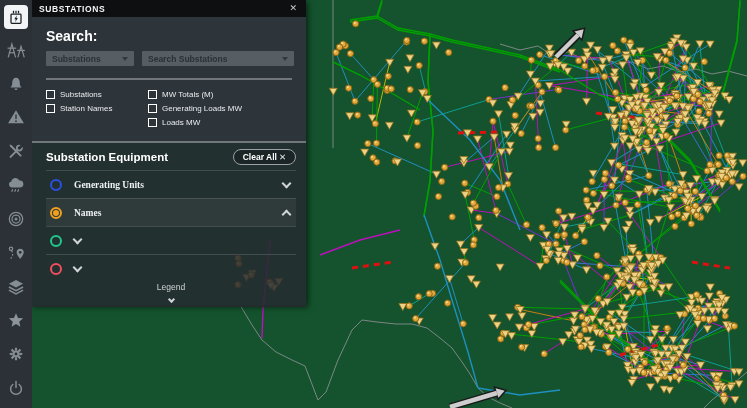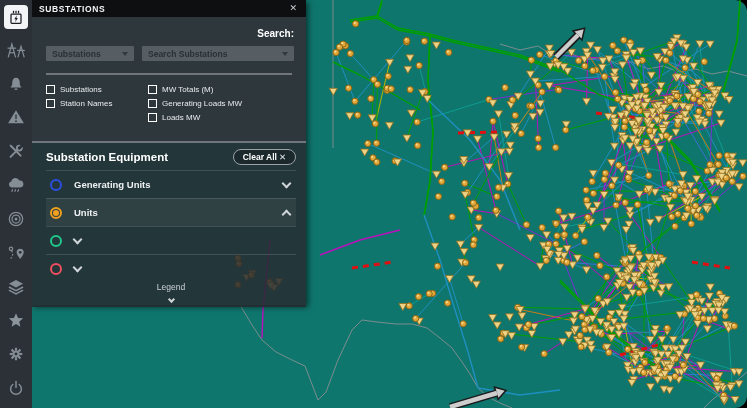--- a/index.html
+++ b/index.html
@@ -1,18 +1,18 @@
 <!DOCTYPE html>
 <html><head>
 <meta charset="utf-8">
 <style>
   * { margin:0; padding:0; box-sizing:border-box; }
   html,body { width:747px; height:408px; overflow:hidden; background:#000;
     font-family:"Liberation Sans", sans-serif; }
-  #stage { position:relative; width:747px; height:408px; background:#0f766e;border-radius:12px; }
+  #stage { position:relative; width:747px; height:408px; background:#14532d; }
 
   
   #map { position:absolute; left:0; top:0; width:747px; height:408px; z-index:0; }
 
   
   #sidebar { position:absolute; left:0; top:0; width:32px; height:408px; z-index:10;
     background:#2b3136; display:flex; flex-direction:column; align-items:center;
     justify-content:space-between; padding:5px 0 7px; }
   .sb-item { width:26px; height:26px; display:flex; align-items:center; justify-content:center; cursor:pointer; }
   .sb-item svg { display:block; }
@@ -20,21 +20,21 @@
 
   
   #panel { position:absolute; left:32px; top:0; width:274px; height:305px; z-index:5;
     display:flex; flex-direction:column; box-shadow:2px 2px 6px rgba(0,0,0,.6); }
   #panel-header { height:17px; background:#0d0f11; display:flex; align-items:center;
     justify-content:space-between; padding:0 9px 0 7px; flex:0 0 auto; }
   #panel-title { font-size:8.5px; font-weight:bold; letter-spacing:.6px; color:#f2f4f6; }
   #panel-close { color:#c9cdd1; font-size:9px; cursor:pointer; line-height:1; }
 
   #search-area { background:rgba(48,53,59,.97); padding:11px 12px 0 14px; flex:0 0 124px; }
-  #search-label { font-size:10px; font-weight:bold; color:#fff; margin-bottom:7px;text-align:right; }
+  #search-label { font-size:14px; font-weight:bold; color:#fff; margin-bottom:7px; }
   .dd-row { display:flex; gap:8px; }
   .dropdown { height:15px; background:#565d63; display:flex; align-items:center;
     justify-content:space-between; padding:0 6px; cursor:pointer; border-radius:1px; }
   .dropdown .dd-text { font-size:8.5px; font-weight:bold; color:#2b3034; white-space:nowrap;
     overflow:hidden; }
   .dd-caret { width:0; height:0; border-left:3.5px solid transparent;
     border-right:3.5px solid transparent; border-top:4.5px solid #33383d; flex:0 0 auto; margin-left:6px;}
   #dd-type { width:88px; }
   #dd-search { flex:1; }
   .divider { border-top:2px solid #70767b; margin:12px 2px 0 0; }
@@ -54,21 +54,21 @@
   #clear-all { display:flex; align-items:center; gap:2px; border:1.5px solid #9aa1a7;
     border-radius:9px; padding:2px 9px; background:rgba(15,18,20,.35); cursor:pointer; }
   #clear-all .ca-text { font-size:8.5px; font-weight:bold; color:#fff; }
   #clear-all .ca-x { font-size:8.5px; color:#e6e9eb; }
   .equip-row { height:28px; display:flex; align-items:center; border-top:1px solid rgba(120,128,134,.35); cursor:pointer; }
   .equip-row:first-of-type { border-top:none; }
   .equip-row.selected { background:rgba(255,255,255,.055); }
   .ring { width:12px; height:12px; border:2px solid #888; border-radius:50%; margin:0 12px 0 4px;
     display:flex; align-items:center; justify-content:center; flex:0 0 auto; }
   .ring-dot { width:6px; height:6px; border-radius:50%; background:transparent; }
-  .equip-label { font-size:9.5px; font-weight:bold; color:#eef1f3; flex:1; }
+  .equip-label { font-size:9.5px; font-weight:bold; color:#eef1f3; flex:1;font-family:Liberation Serif, serif; }
   .chev { width:7px; height:7px; border-right:2px solid #cfd4d8; border-bottom:2px solid #cfd4d8;
     transform:rotate(45deg); margin:-3px 6px 0 0; }
   .chev.up { transform:rotate(225deg); margin-top:4px; }
   #legend-row { height:25px; display:flex; align-items:center; gap:7px; cursor:pointer;flex-direction:column; }
   #legend-label { font-size:8.5px; color:#ced3d7; }
   .chev.small { width:5px; height:5px; margin:-2px 0 0 0; }
 </style>
 </head>
 <body>
 
@@ -1623,21 +1623,21 @@
         <span class="ring" style="border-color: rgb(43, 79, 224);">
             <span class="ring-dot"></span>
           </span>
         <span class="equip-label">Generating Units</span>
         <span class="chev"></span>
       </div>
       <div class="equip-row selected">
         <span class="ring" style="border-color: rgb(240, 160, 30);">
             <span class="ring-dot" style="background: rgb(240, 160, 30);"></span>
           </span>
-        <span class="equip-label">Units</span>
+        <span class="equip-label">Names</span>
         <span class="chev up"></span>
       </div>
       <div class="equip-row">
         <span class="ring" style="border-color: rgb(31, 201, 140);">
             <span class="ring-dot"></span>
           </span>
         <span class="chev"></span>
       </div>
       <div class="equip-row">
         <span class="ring" style="border-color: rgb(239, 79, 95);">

